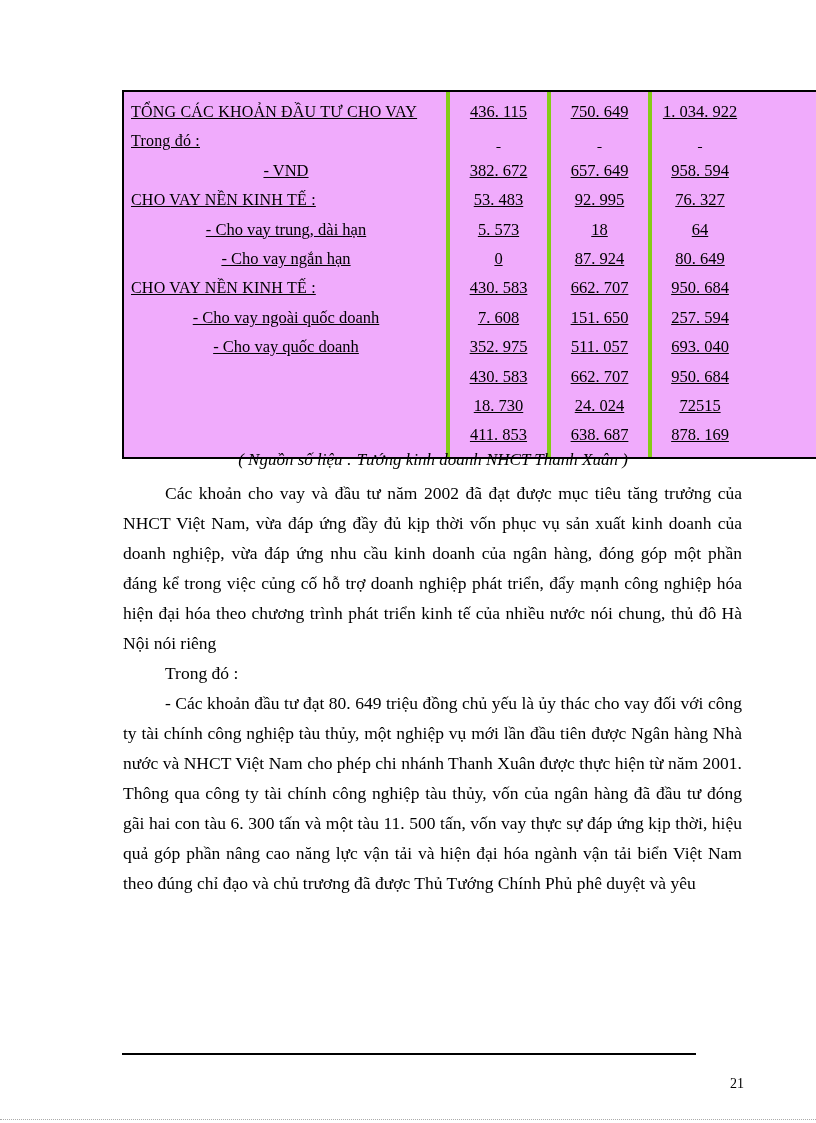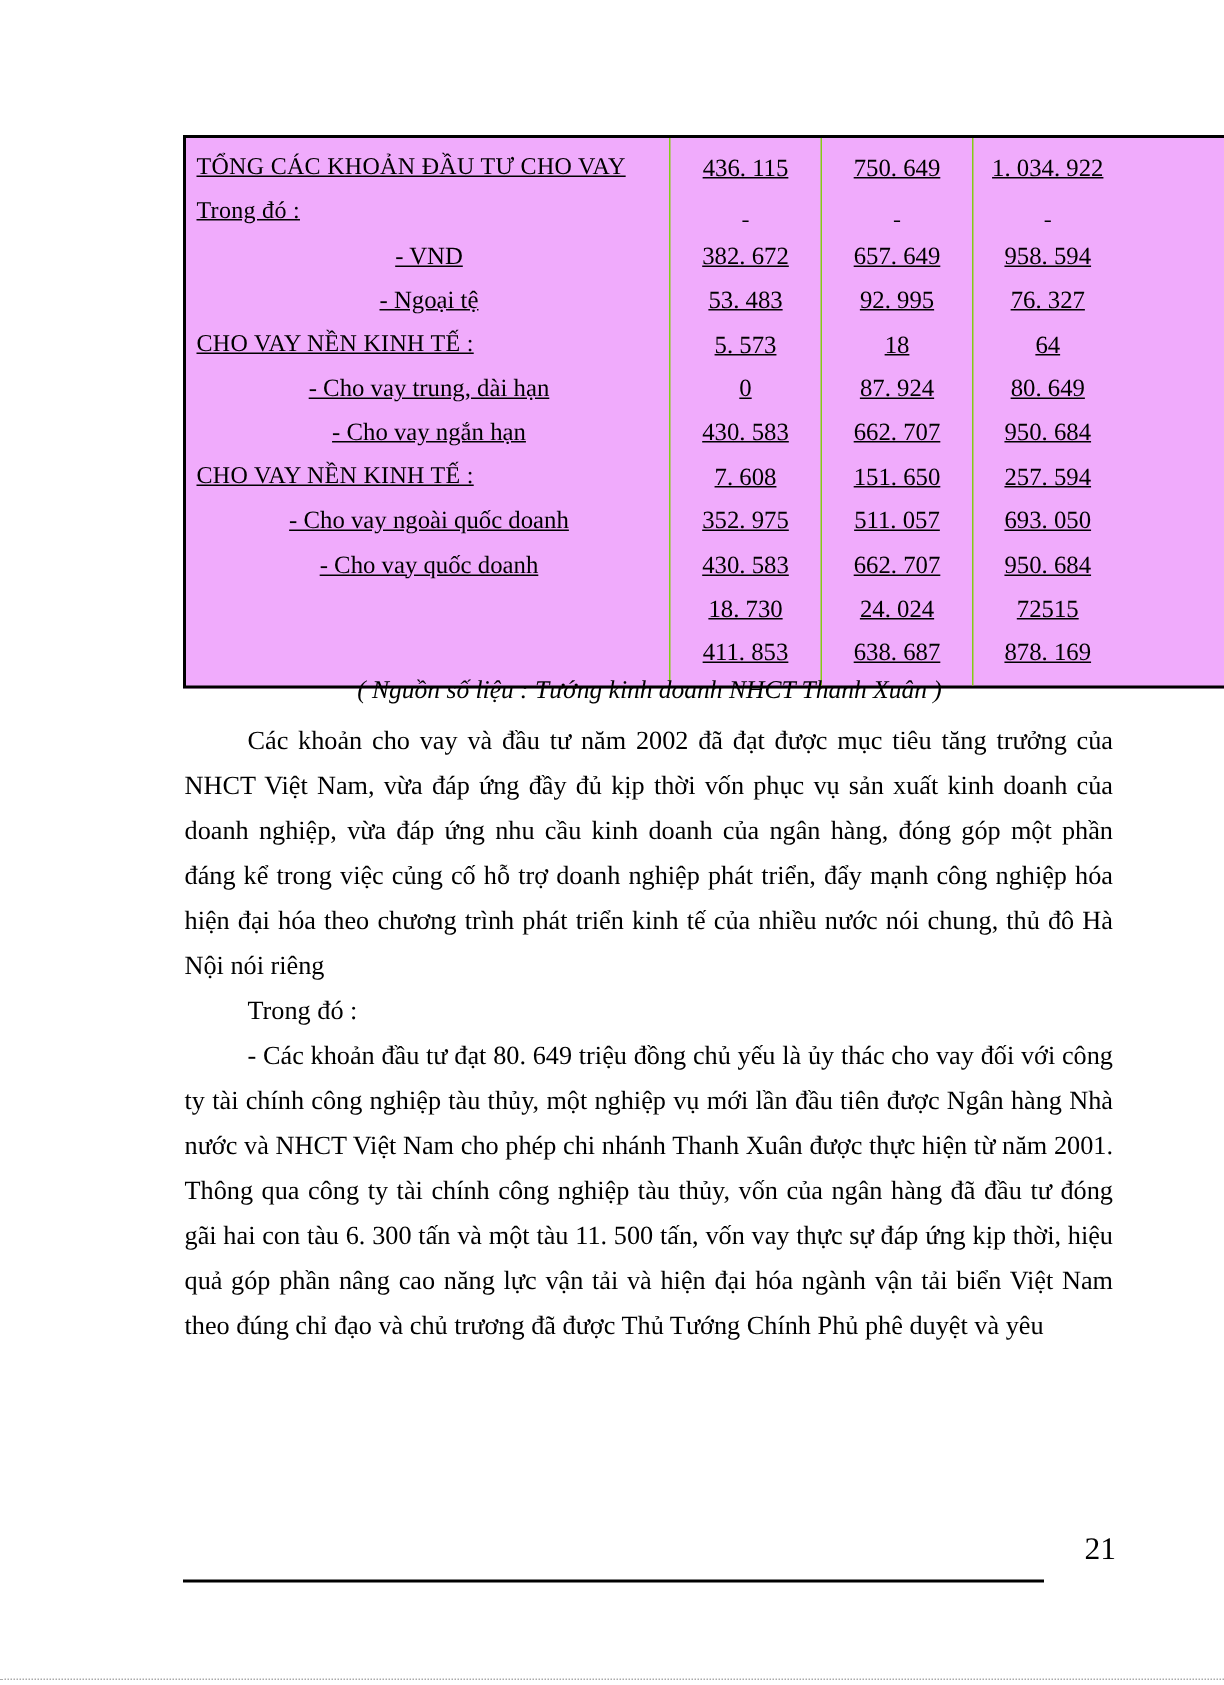--- a/index.html
+++ b/index.html
@@ -12,21 +12,21 @@
   .page{position:absolute;inset:0;}
 
   
   .inv-table{
     position:absolute;left:122px;top:90px;width:736px;
     display:grid;grid-template-columns:322px 101px 101px 100px;
     border:2px solid #000;box-sizing:border-box;
     background:#f0abfc;
     text-decoration:underline;
   }
-  .inv-col{border-left:1px solid #84cc16;padding:5px 3px 7px 3px;box-sizing:border-box;}
+  .inv-col{border-left:4px solid #84cc16;padding:5px 3px 7px 3px;box-sizing:border-box;}
   .inv-col.labels{border-left:none;padding-left:7px;padding-right:5px;}
   .tline{height:29.4px;line-height:29.4px;font-size:16px;white-space:nowrap;overflow:visible;}
   .tline.center{text-align:center;font-size:16.5px;}
   .tline.left{text-align:left;letter-spacing:0.2px;}
   .tline.num{text-align:center;font-size:16.5px;}
 
   
   .caption{
     position:absolute;left:123px;top:450px;width:620px;
     text-align:center;font-style:italic;font-size:17px;
@@ -38,39 +38,38 @@
     font-size:17.5px;line-height:30px;text-align:justify;
   }
   .body-text p{margin:0;text-indent:42px;}
 
   
   .footer-rule{
     position:absolute;left:122px;top:1053px;width:574px;
     border-top:2px solid #000;height:0;
   }
   .page-number{
-    position:absolute;right:72px;top:1020px;
-    font-size:21px;
+    position:absolute;right:72px;top:1076px;
+    font-size:14px;
   }
   .bottom-dots{
     position:absolute;left:0;right:0;bottom:3px;height:0;
     border-top:1px dotted #aaa;
   }
 </style>
 </head>
 <body>
 
 <div class="page">
 
   <div class="inv-table">
     <div class="inv-col labels">
         <div class="tline left">TỔNG CÁC KHOẢN ĐẦU TƯ CHO VAY</div>
         <div class="tline left">Trong đó :</div>
         <div class="tline center">- VND</div>
-        <div class="tline center">- Ngoại tệ</div>
         <div class="tline left">CHO VAY NỀN KINH TẾ :</div>
         <div class="tline center">- Cho vay trung, dài hạn</div>
         <div class="tline center">- Cho vay ngắn hạn</div>
         <div class="tline left">CHO VAY NỀN KINH TẾ :</div>
         <div class="tline center">- Cho vay ngoài quốc doanh</div>
         <div class="tline center">- Cho vay quốc doanh</div>
       </div>
     <div class="inv-col nums">
         <div class="tline num">436. 115</div>
         <div class="tline num">&nbsp;</div>
@@ -101,21 +100,21 @@
       </div>
     <div class="inv-col nums">
         <div class="tline num">1. 034. 922</div>
         <div class="tline num">&nbsp;</div>
         <div class="tline num">958. 594</div>
         <div class="tline num">76. 327</div>
         <div class="tline num">64</div>
         <div class="tline num">80. 649</div>
         <div class="tline num">950. 684</div>
         <div class="tline num">257. 594</div>
-        <div class="tline num">693. 050</div>
+        <div class="tline num">693. 040</div>
         <div class="tline num">950. 684</div>
         <div class="tline num">72515</div>
         <div class="tline num">878. 169</div>
       </div>
   </div>
 
   <div class="caption">( Nguồn số liệu : Tướng kinh doanh NHCT Thanh Xuân )</div>
 
   <div class="body-text">
       <p>Các khoản cho vay và đầu tư năm 2002 đã đạt được mục tiêu tăng trưởng của NHCT Việt Nam, vừa đáp ứng đầy đủ kịp thời vốn phục vụ sản xuất kinh doanh của doanh nghiệp, vừa đáp ứng nhu cầu kinh doanh của ngân hàng, đóng góp một phần đáng kể trong việc củng cố hỗ trợ doanh nghiệp phát triển, đẩy mạnh công nghiệp hóa hiện đại hóa theo chương trình phát triển kinh tế của nhiều nước nói chung, thủ đô Hà Nội nói riêng</p>

